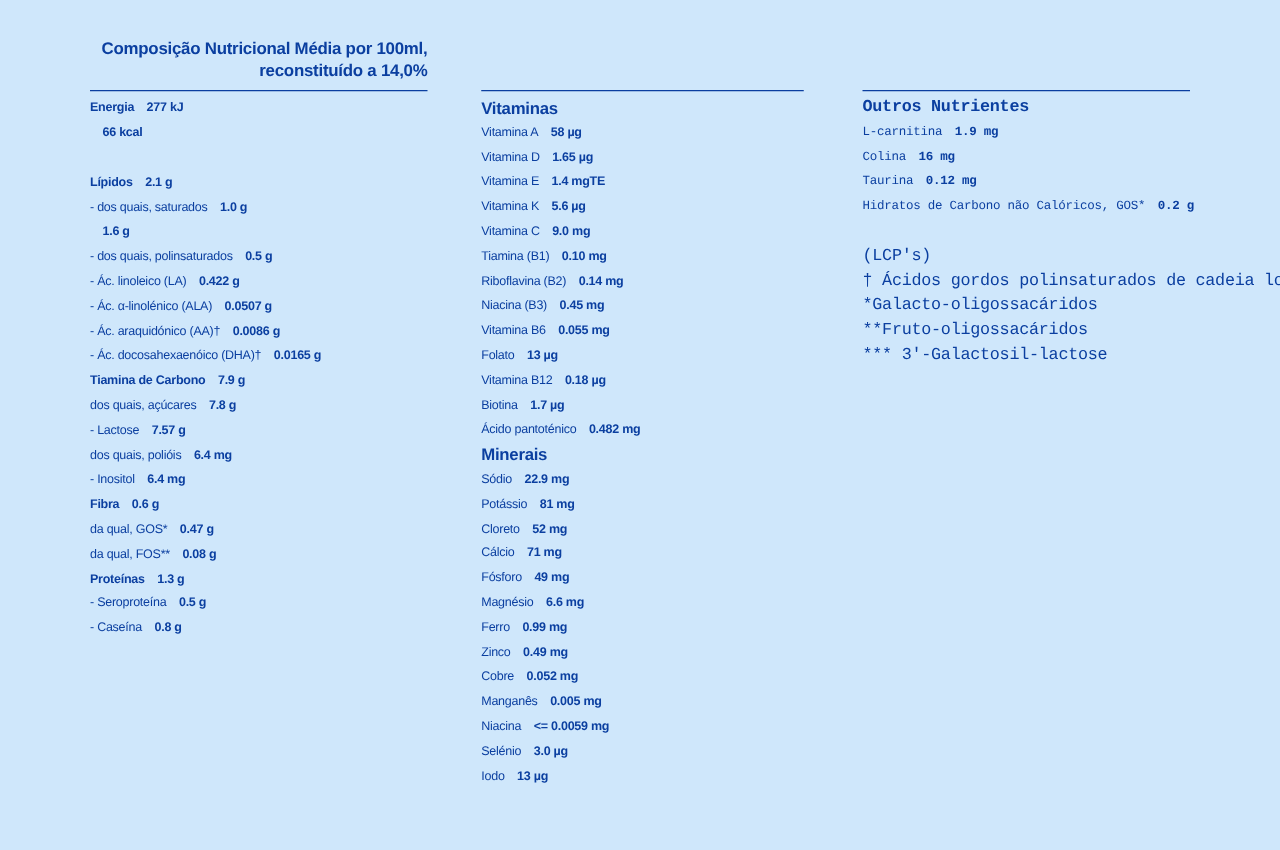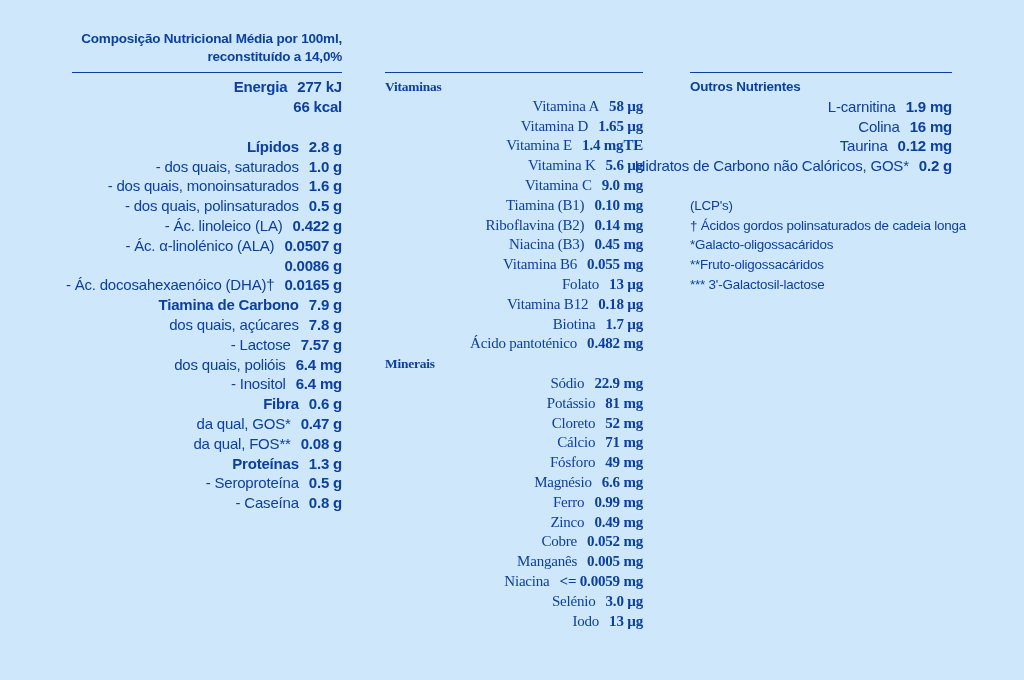--- a/index.html
+++ b/index.html
@@ -18,42 +18,42 @@
     position: relative;
     width: 1024px;
     height: 678px;
   }
   .col {
     position: absolute;
     box-sizing: border-box;
   }
   
   .col-1 { left: 72px; top: 30px; width: 270px; }
-  .col-2 { left: 385px; top: 72px; width: 258px; font-family: Liberation Serif, serif; }
-  .col-3 { left: 690px; top: 72px; width: 262px; }
+  .col-2 { left: 385px; top: 72px; width: 258px; }
+  .col-3 { left: 690px; top: 72px; width: 262px; font-family: Liberation Mono, monospace; }
 
   .title {
     text-align: right;
     font-size: 13.5px;
     font-weight: bold;
     line-height: 1.35;
     color: #0b3fa0;
     letter-spacing: -0.2px;
     margin-bottom: 6px;
   }
   .rule {
     border-top: 1.6px solid #0b3fa0;
     width: 100%;
     margin-bottom: 4px;
   }
   .row {
     display: flex;
-    justify-content: flex-end;
+    justify-content: flex-start;
     align-items: baseline;
-    font-size: 15px;
+    font-size: 10px;
     line-height: 19.8px;
     white-space: nowrap;
   }
   .row .label { letter-spacing: -0.2px; }
   .row .value { font-weight: bold; letter-spacing: -0.2px; padding-left: 10px; }
   .row.bold .label { font-weight: bold; }
   .spacer { height: 19.8px; }
   .note {
     font-size: 13.4px;
     line-height: 19.8px;
@@ -83,43 +83,43 @@
           <span class="label">Energia</span>
           <span class="value">277 kJ</span>
         </div>
       <div class="row">
           <span class="label"></span>
           <span class="value">66 kcal</span>
         </div>
       <div class="spacer"></div>
       <div class="row bold">
           <span class="label">Lípidos</span>
-          <span class="value">2.8 g</span>
+          <span class="value">2.1 g</span>
         </div>
       <div class="row">
           <span class="label">- dos quais, saturados</span>
           <span class="value">1.0 g</span>
         </div>
       <div class="row">
-          <span class="label">- dos quais, monoinsaturados</span>
           <span class="value">1.6 g</span>
         </div>
       <div class="row">
           <span class="label">- dos quais, polinsaturados</span>
           <span class="value">0.5 g</span>
         </div>
       <div class="row">
           <span class="label">- Ác. linoleico (LA)</span>
           <span class="value">0.422 g</span>
         </div>
       <div class="row">
           <span class="label">- Ác. α-linolénico (ALA)</span>
           <span class="value">0.0507 g</span>
         </div>
       <div class="row">
+          <span class="label">- Ác. araquidónico (AA)†</span>
           <span class="value">0.0086 g</span>
         </div>
       <div class="row">
           <span class="label">- Ác. docosahexaenóico (DHA)†</span>
           <span class="value">0.0165 g</span>
         </div>
       <div class="row bold">
           <span class="label">Tiamina de Carbono</span>
           <span class="value">7.9 g</span>
         </div>

